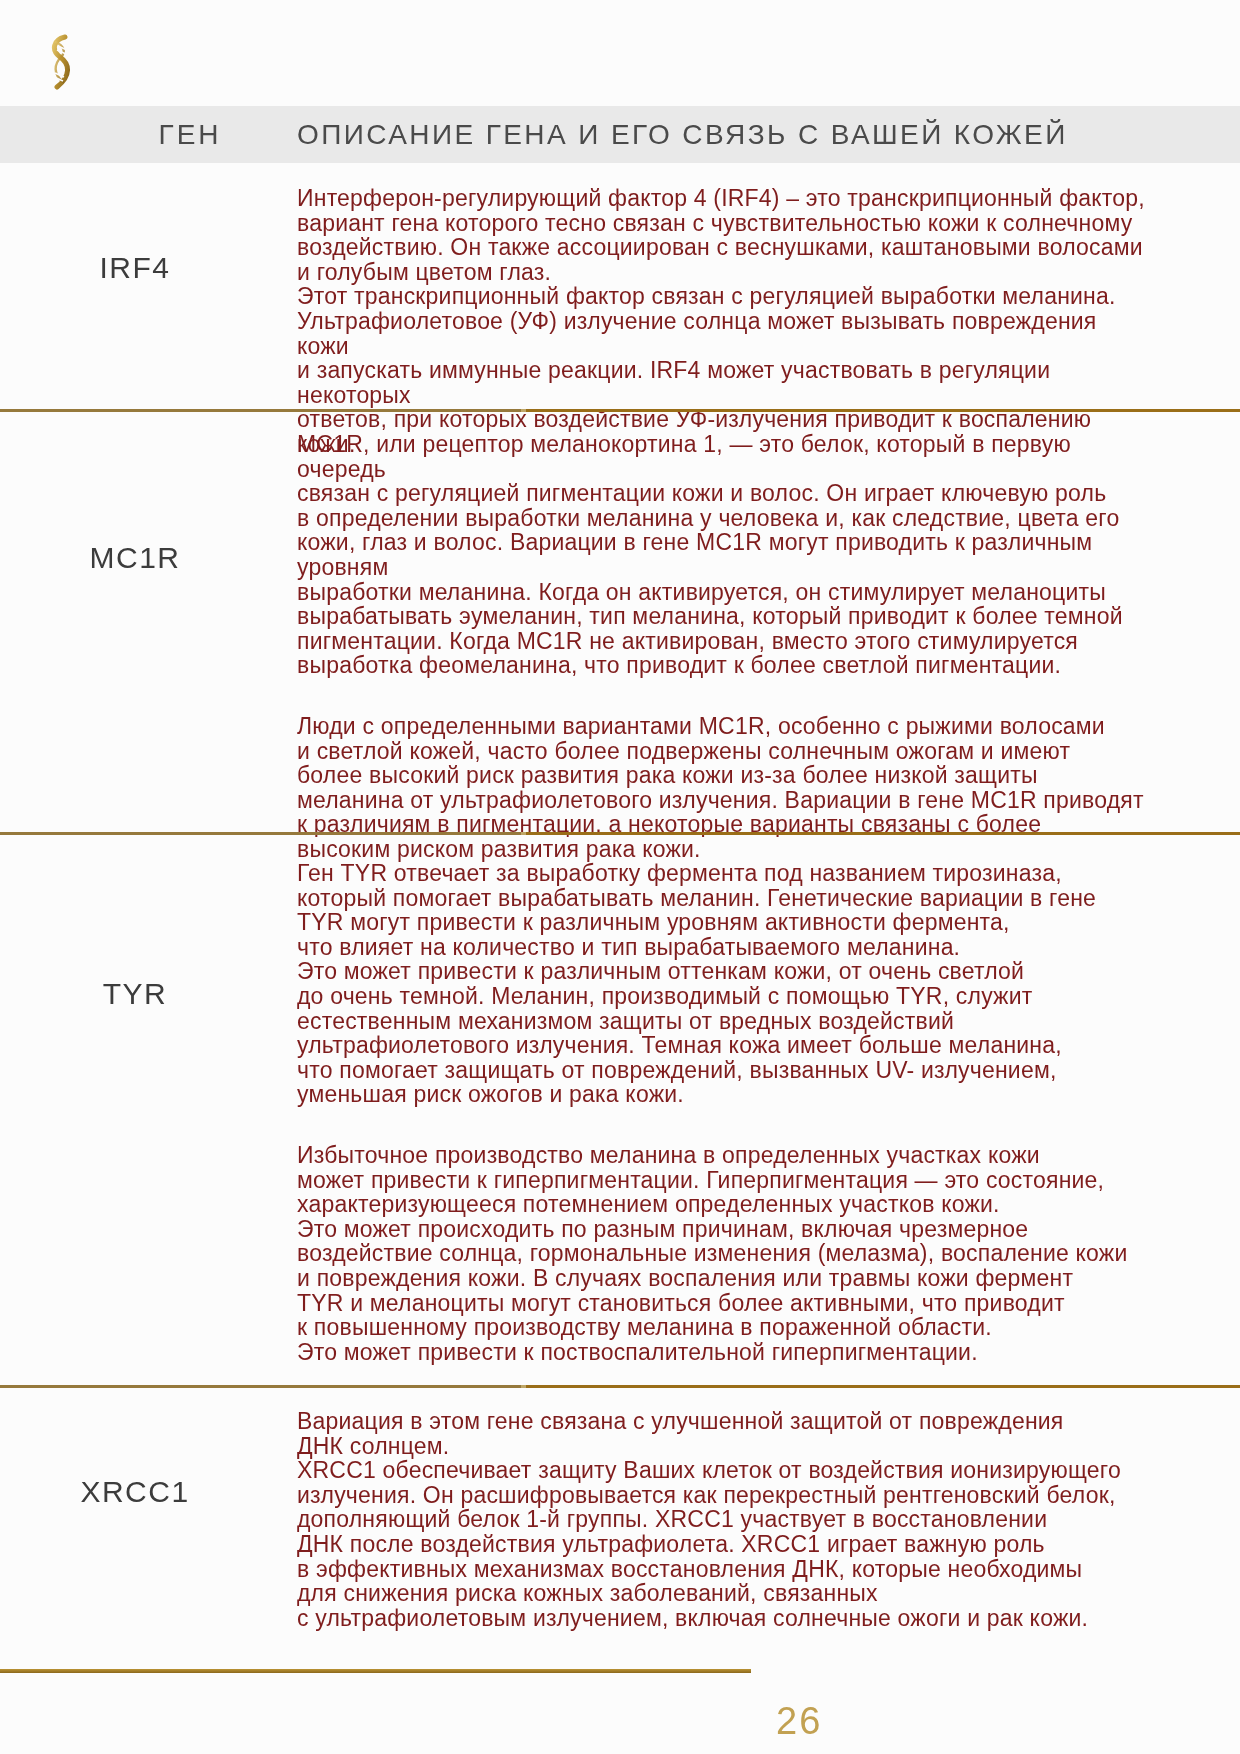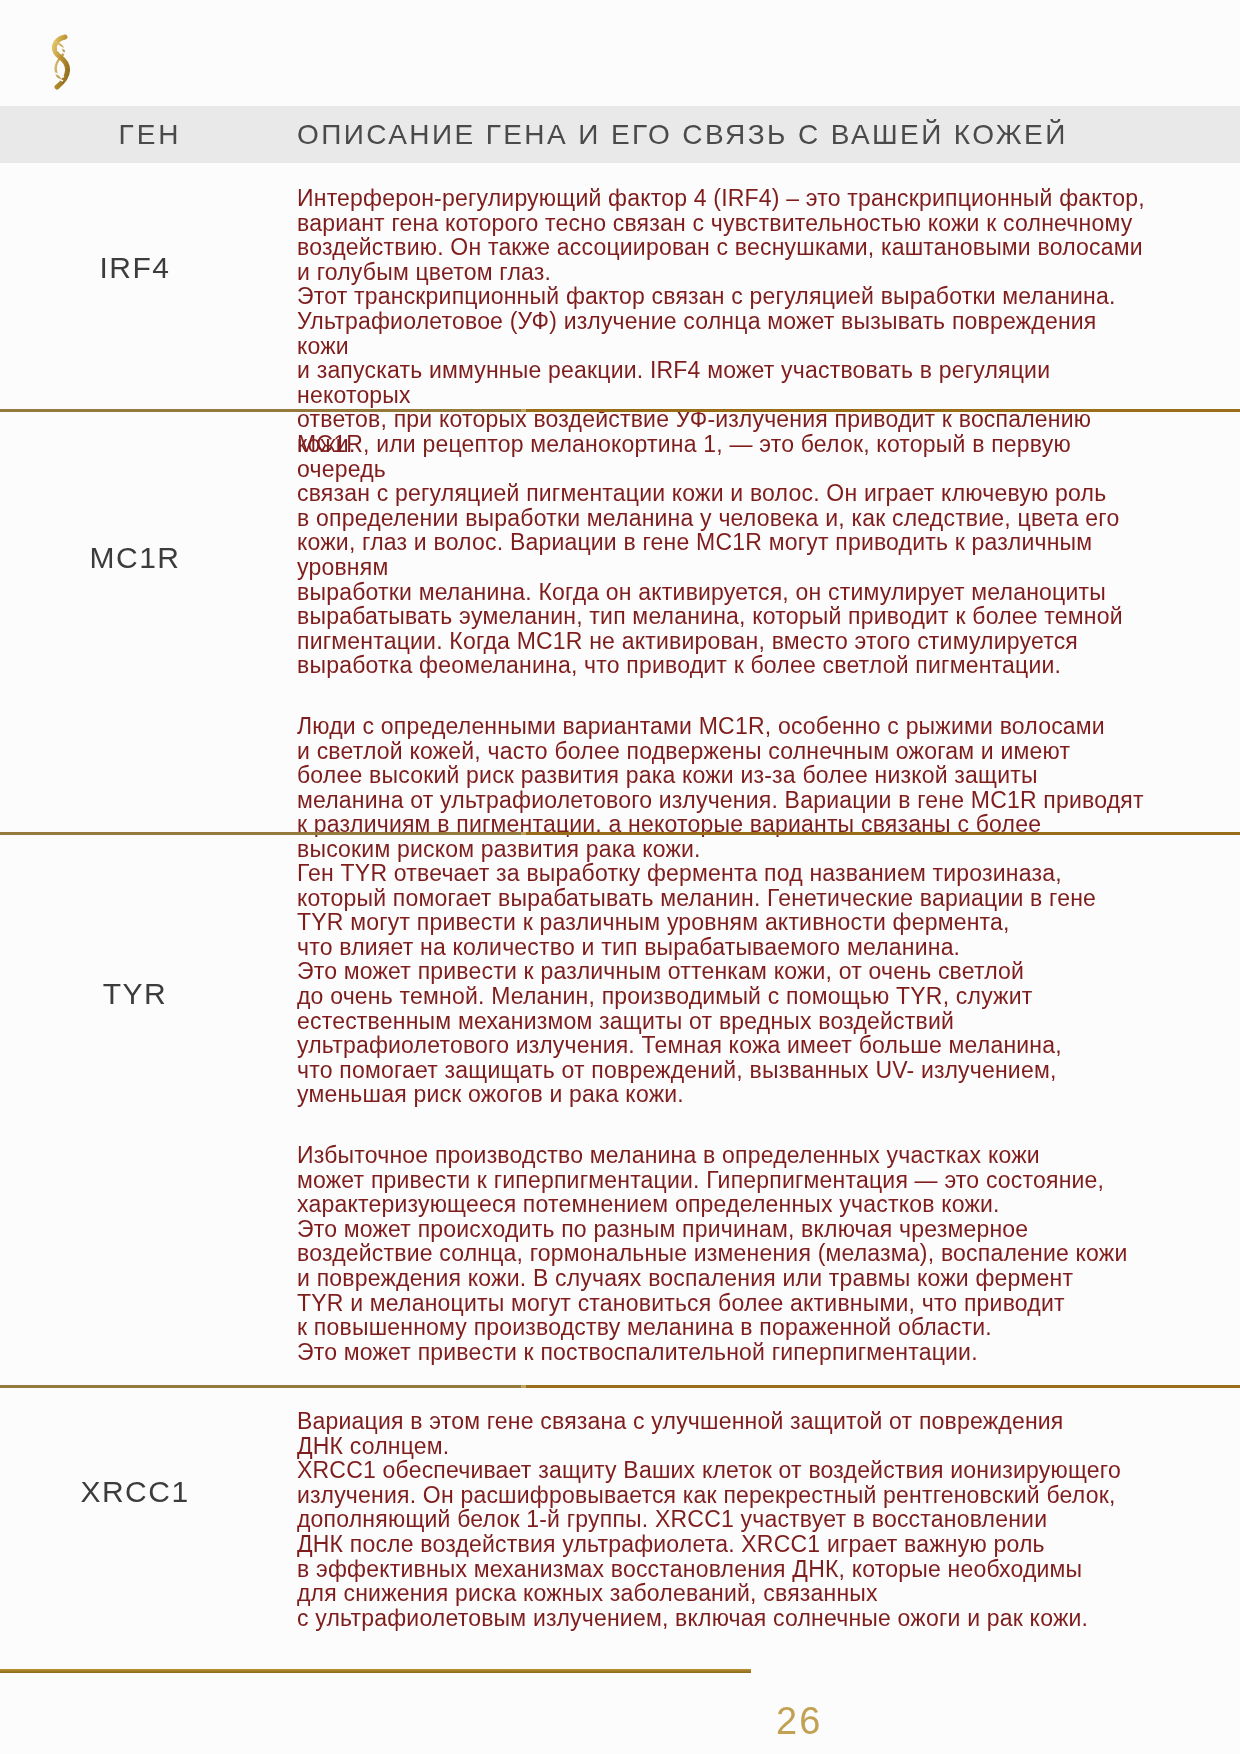--- a/index.html
+++ b/index.html
@@ -35,20 +35,21 @@
     top: 0;
     width: 300px;
     height: 57px;
     display: flex;
     align-items: center;
     justify-content: center;
     font-size: 28px;
     letter-spacing: 3px;
     color: #4a4a4a;
     font-weight: 400;
+    padding-left: 40px;
   }
   .header-desc {
     position: absolute;
     left: 297px;
     top: 0;
     height: 57px;
     display: flex;
     align-items: center;
     font-size: 28px;
     letter-spacing: 2.4px;

